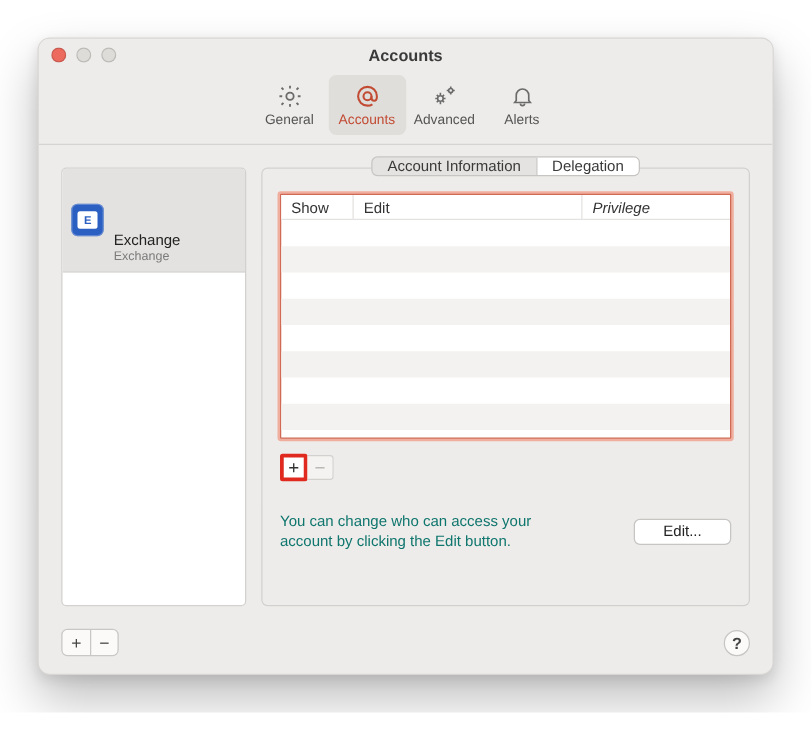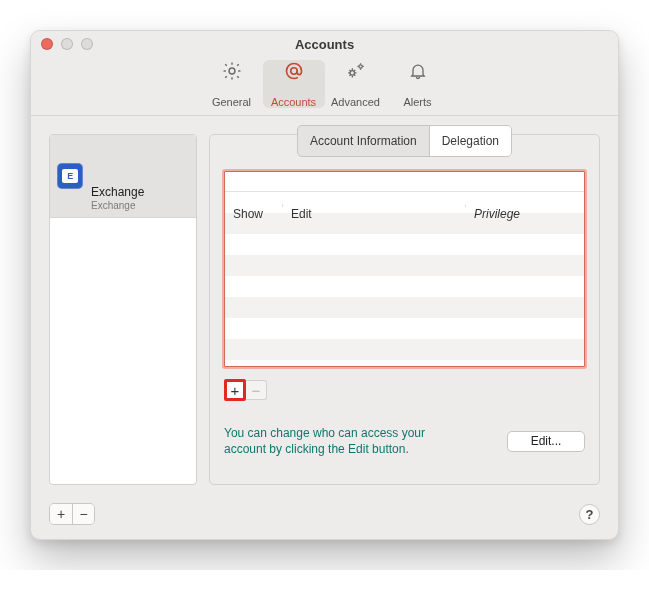--- a/index.html
+++ b/index.html
@@ -55,21 +55,21 @@
     gap: 0;
     border-bottom: 1px solid #d6d4d2;
     padding-top: 2px;
   }
   .tool {
     width: 62px;
     height: 48px;
     display: flex;
     flex-direction: column;
     align-items: center;
-    justify-content: space-between;
+    justify-content: center;
     gap: 2px;
     border-radius: 6px;
     color: #555;
     font-size: 11px;
   }
   .tool.selected {
     background: #e0dedb;
     color: #c24b34;
   }
   .tool .ico { height: 22px; display:flex; align-items:center; justify-content:center; }
@@ -153,21 +153,21 @@
     display:flex;justify-content:center;
     padding-top:0;
     margin-top:-10px;
   }
   .tabbar {
     display:inline-flex;
     border:1px solid #c7c5c3;
     border-radius:5px;
     background:#e5e3e1;
     overflow:hidden;
-    height:32px;
+    height:16px;
   }
   .tab {
     padding:2px 12px 3px 12px;
     font-size:12px;
     color:#3a3a3a;
     display:flex;align-items:center;
   }
   .tab + .tab { border-left:1px solid #c7c5c3; }
   .tab.active { background:#fff; }
   .main-body {
@@ -188,21 +188,20 @@
   .thead {
     display:flex;
     height:20px;
     background:#fff;
     border-bottom:1px solid #e4e2e0;
   }
   .th {
     font-size:12px;color:#333;
     padding:3px 8px 0 8px;
     border-right:1px solid #e4e2e0;
-    margin-top:32px;
   }
   .th.show{width:58px;}
   .th.users{flex:1;}
   .th.priv{width:118px;border-right:none;font-style:italic;}
   .trow{height:21px;}
   .trow.alt{background:#f4f2f0;}
   .below-table{
     display:flex;align-items:center;gap:0;
     margin-top:4px;
   }

